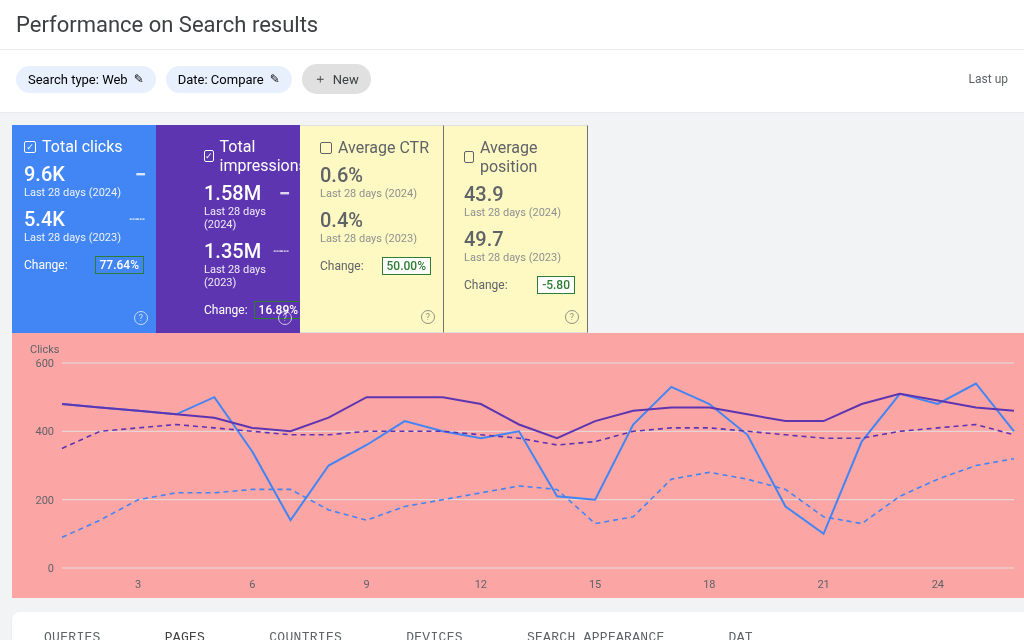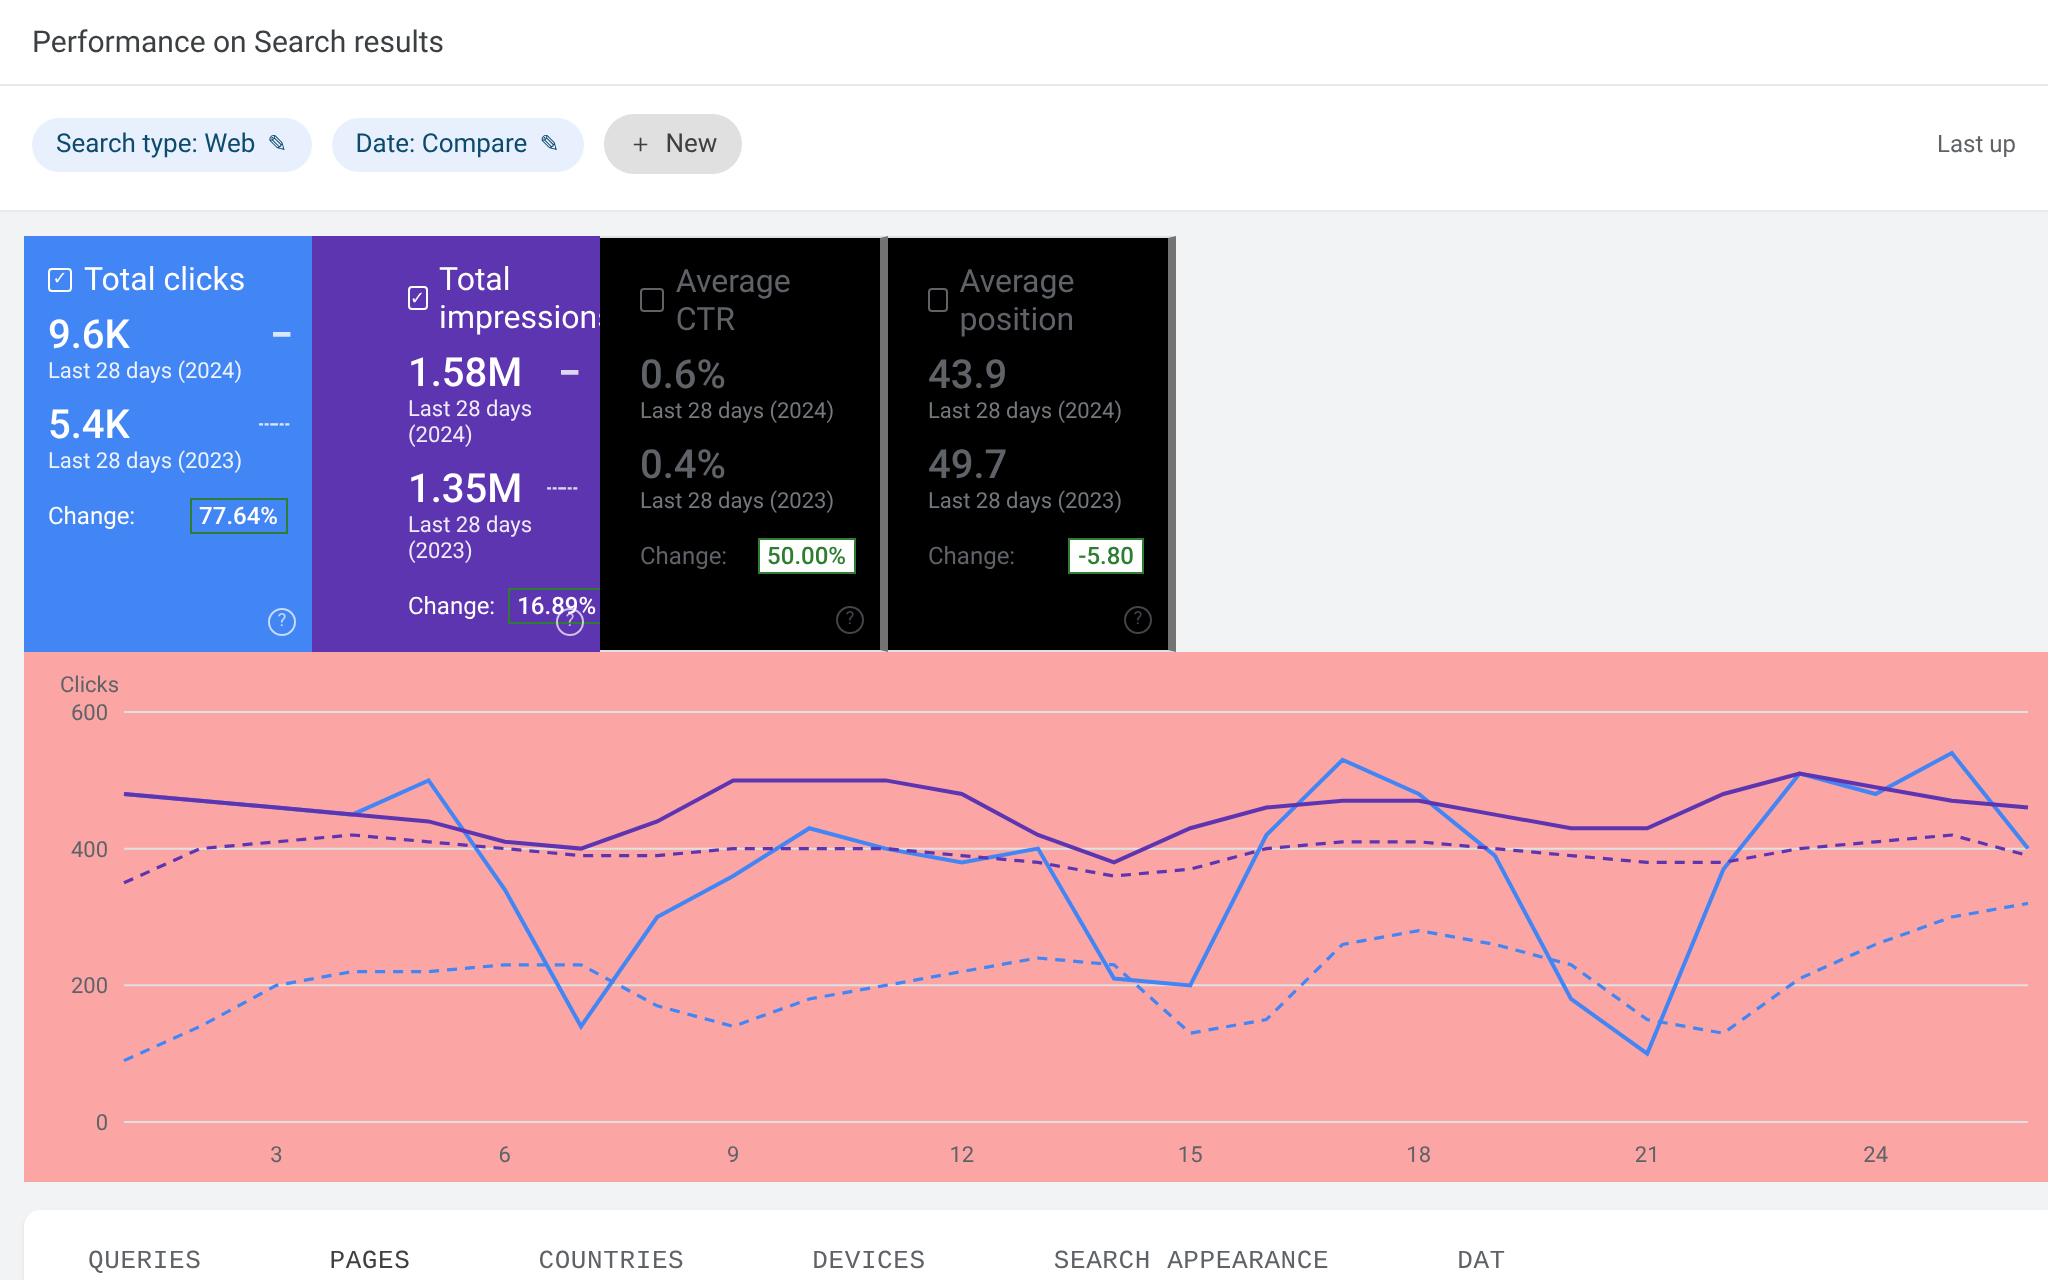--- a/index.html
+++ b/index.html
@@ -1,30 +1,30 @@
 <!DOCTYPE html>
 <html><head>
 <meta charset="utf-8">
 <style>
   * { box-sizing: border-box; margin: 0; padding: 0; }
   body { font-family: 'Google Sans', Roboto, Arial, sans-serif; background: #fff; color: #3c4043; width: 1024px; height: 640px; overflow: hidden; }
   .header { padding: 12px 16px; border-bottom: 1px solid #e8eaed; }
-  .header h1 { font-size: 15px; font-weight: 400; color: #3c4043; }
+  .header h1 { font-size: 22px; font-weight: 400; color: #3c4043; }
   .filters { padding: 14px 16px 18px; display: flex; align-items: center; gap: 10px; background: #fff; border-bottom: 1px solid #e8eaed; }
   .chip { display: inline-flex; align-items: center; gap: 6px; padding: 6px 12px; border-radius: 18px; font-size: 13px; cursor: pointer; }
-  .chip-blue { background: #e8f0fe; color: #0c4a6e; }
+  .chip-blue { background: #e8f0fe; color: #000000; }
   .chip-grey { background: #e0e0e0; color: #3c4043; }
   .chip .pen { font-size: 12px; }
   .filters-right { margin-left: auto; font-size: 12px; color: #5f6368; }
   .content-wrap { background: #f1f3f4; padding: 12px 0 0 12px; }
   .metrics { display: flex; }
   .card { width: 144px; padding: 12px 12px 14px; position: relative; cursor: pointer; }
   .card-click { background: #4285f4; color: #fff; }
   .card-imp { background: #5e35b1; color: #fff; padding-left: 48px; }
-  .card-ctr, .card-pos { background: #000000; color: #5f6368; border-right: 4px solid #737373; border-top: 1px solid #e0e0e0; border-bottom: 1px solid #e0e0e0; padding-left: 20px; }
+  .card-ctr, .card-pos { background: #fef9c3; color: #5f6368; border-right: 1px solid #737373; border-top: 1px solid #e0e0e0; border-bottom: 1px solid #e0e0e0; padding-left: 20px; }
   .card-hdr { display: flex; align-items: center; gap: 6px; font-size: 16px; margin-bottom: 6px; }
   .cbx { width: 12px; height: 12px; border: 1.5px solid currentColor; border-radius: 2px; display: inline-flex; align-items: center; justify-content: center; font-size: 9px; }
   .cbx.checked::after { content: "✓"; }
   .val-big { font-size: 20px; font-weight: 500; }
   .val-sub { font-size: 11px; opacity: .9; margin-bottom: 8px; }
   .card-ctr .val-sub, .card-pos .val-sub { color: #80868b; }
   .row2 { display: flex; align-items: center; justify-content: space-between; }
   .dash-ind { font-size: 14px; letter-spacing: -1px; opacity: .8; }
   .change-row { margin-top: 12px; font-size: 12px; display: flex; align-items: center; gap: 6px; justify-content: space-between; }
   .change-box { border: 1.5px solid #2e7d32; padding: 1px 4px; font-size: 12px; font-weight: 500; }

